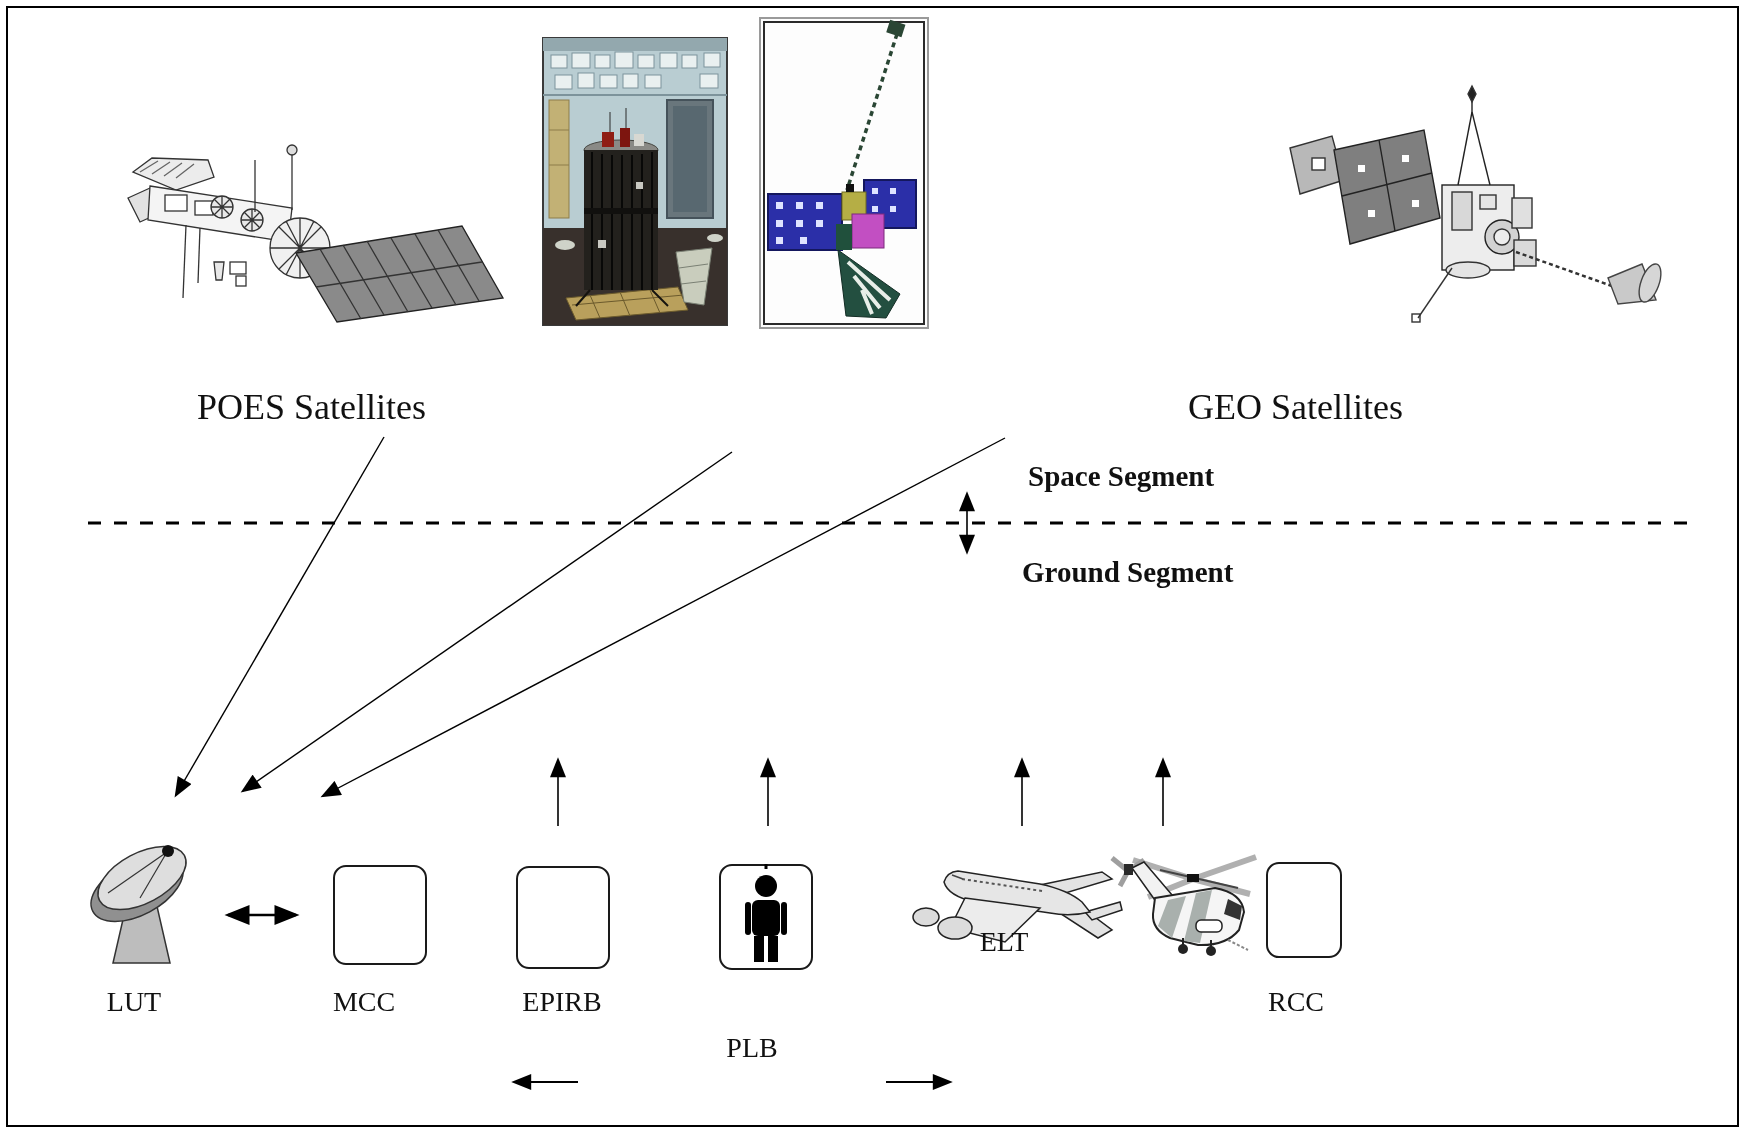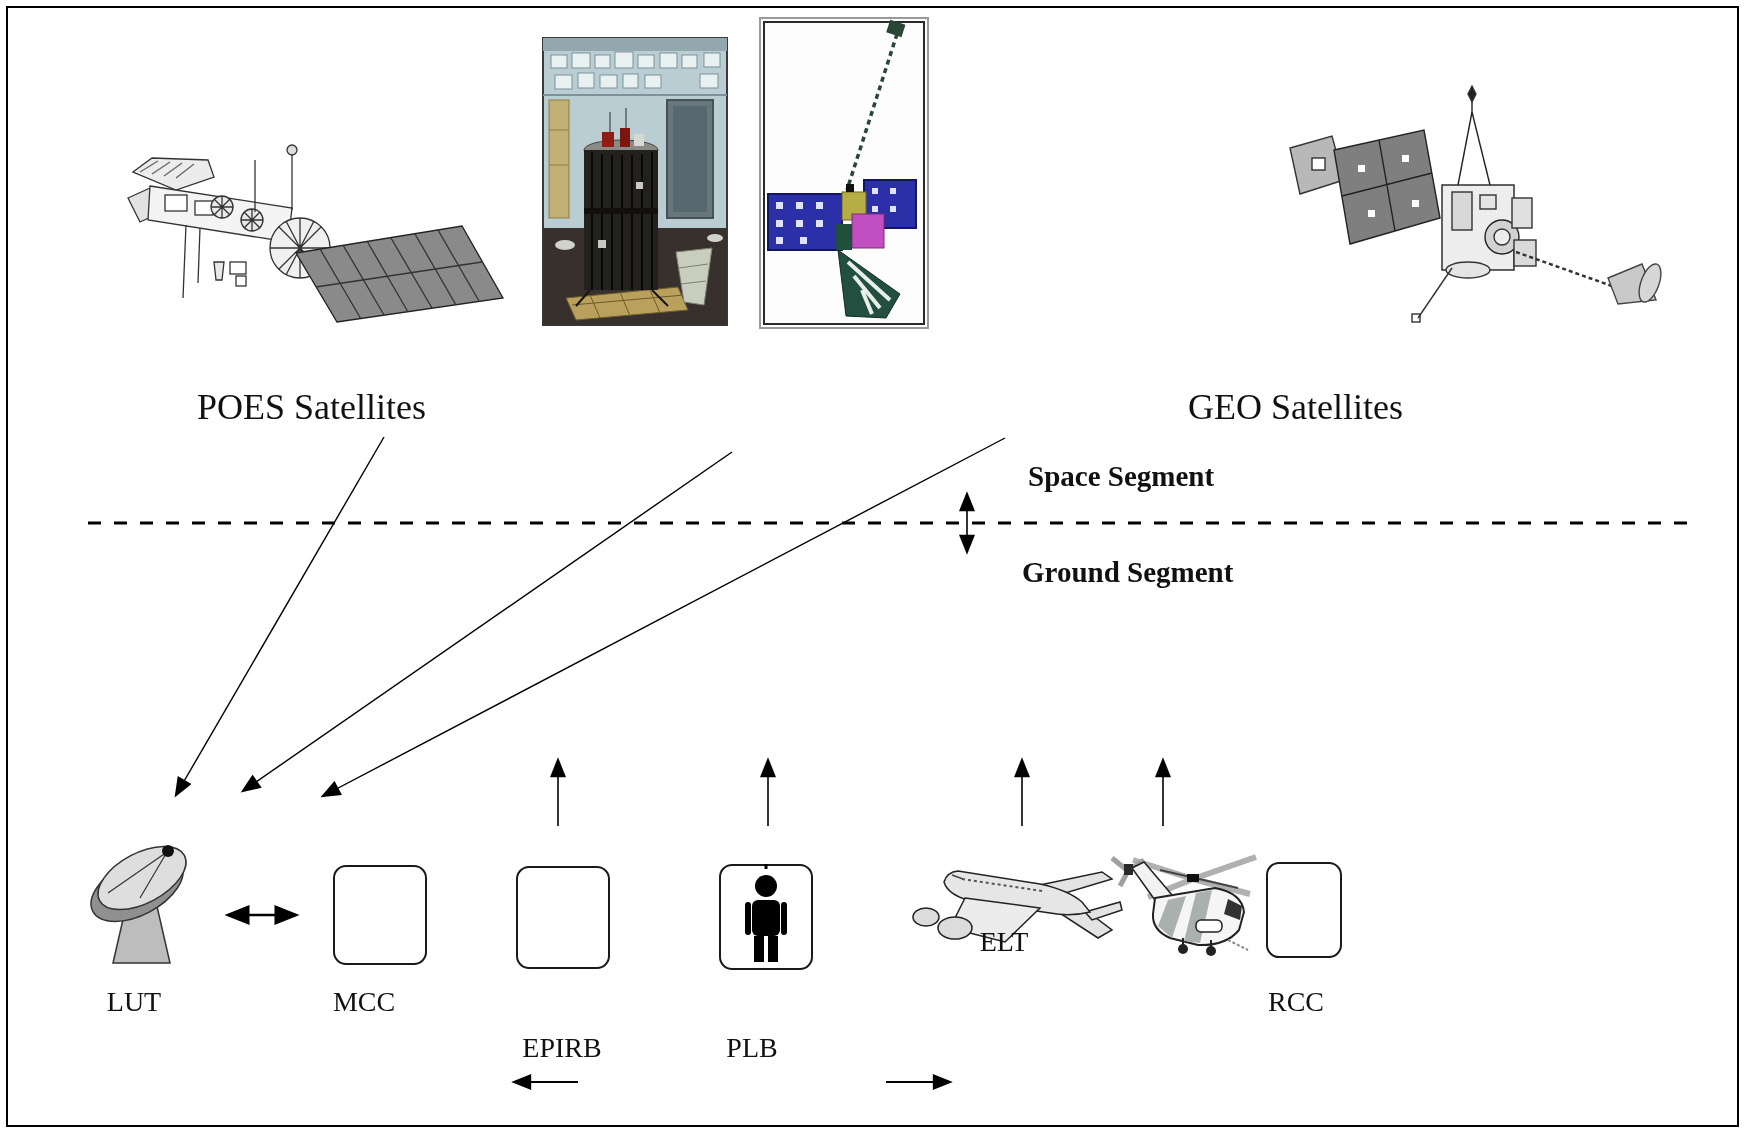--- a/index.html
+++ b/index.html
@@ -268,18 +268,18 @@
   <div class="box" style="left:1266px;top:862px;width:76px;height:96px;"></div>
 
   <div class="lbl c sat-lbl" style="left:197px;top:386px;width:210px;">POES Satellites</div>
   <div class="lbl c sat-lbl" style="left:1188px;top:386px;width:160px;">GEO Satellites</div>
 
   <div class="lbl seg-lbl" style="left:1028px;top:460px;">Space Segment</div>
   <div class="lbl seg-lbl" style="left:1022px;top:556px;">Ground Segment</div>
 
   <div class="lbl c node-lbl" style="left:94px;top:986px;width:80px;">LUT</div>
   <div class="lbl c node-lbl" style="left:314px;top:986px;width:100px;">MCC</div>
-  <div class="lbl c node-lbl" style="left:500px;top:1032px;width:124px;">EPIRB</div>
+  <div class="lbl c node-lbl" style="left:500px;top:986px;width:124px;">EPIRB</div>
   <div class="lbl c node-lbl" style="left:702px;top:1032px;width:100px;">PLB</div>
   <div class="lbl c node-lbl" style="left:954px;top:926px;width:100px;">ELT</div>
   <div class="lbl c node-lbl" style="left:1246px;top:986px;width:100px;">RCC</div>
 
 </div>
 
 </body></html>

